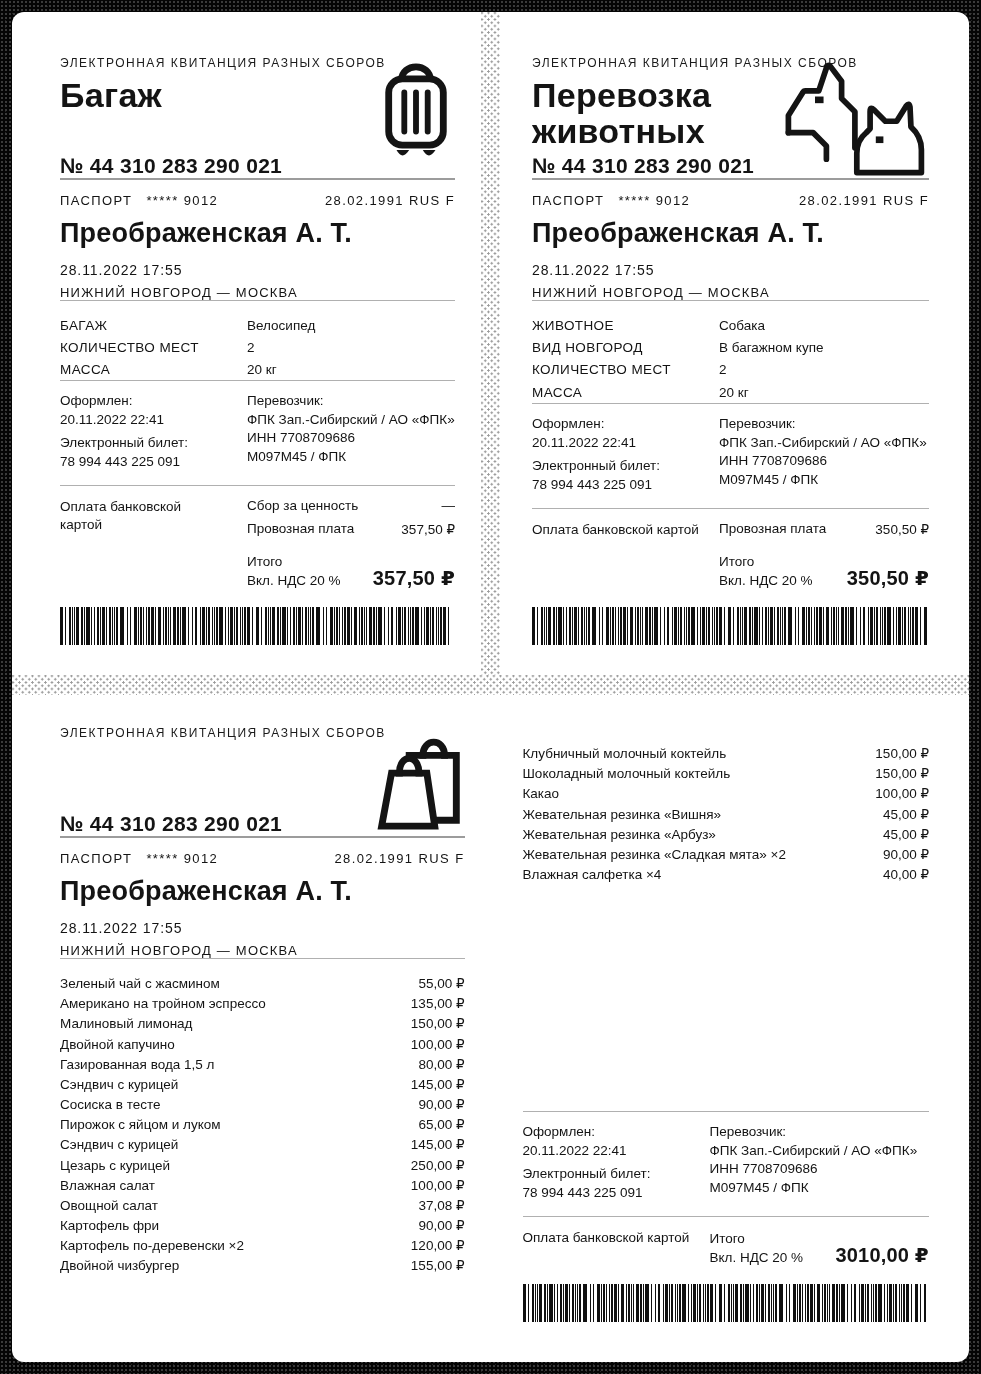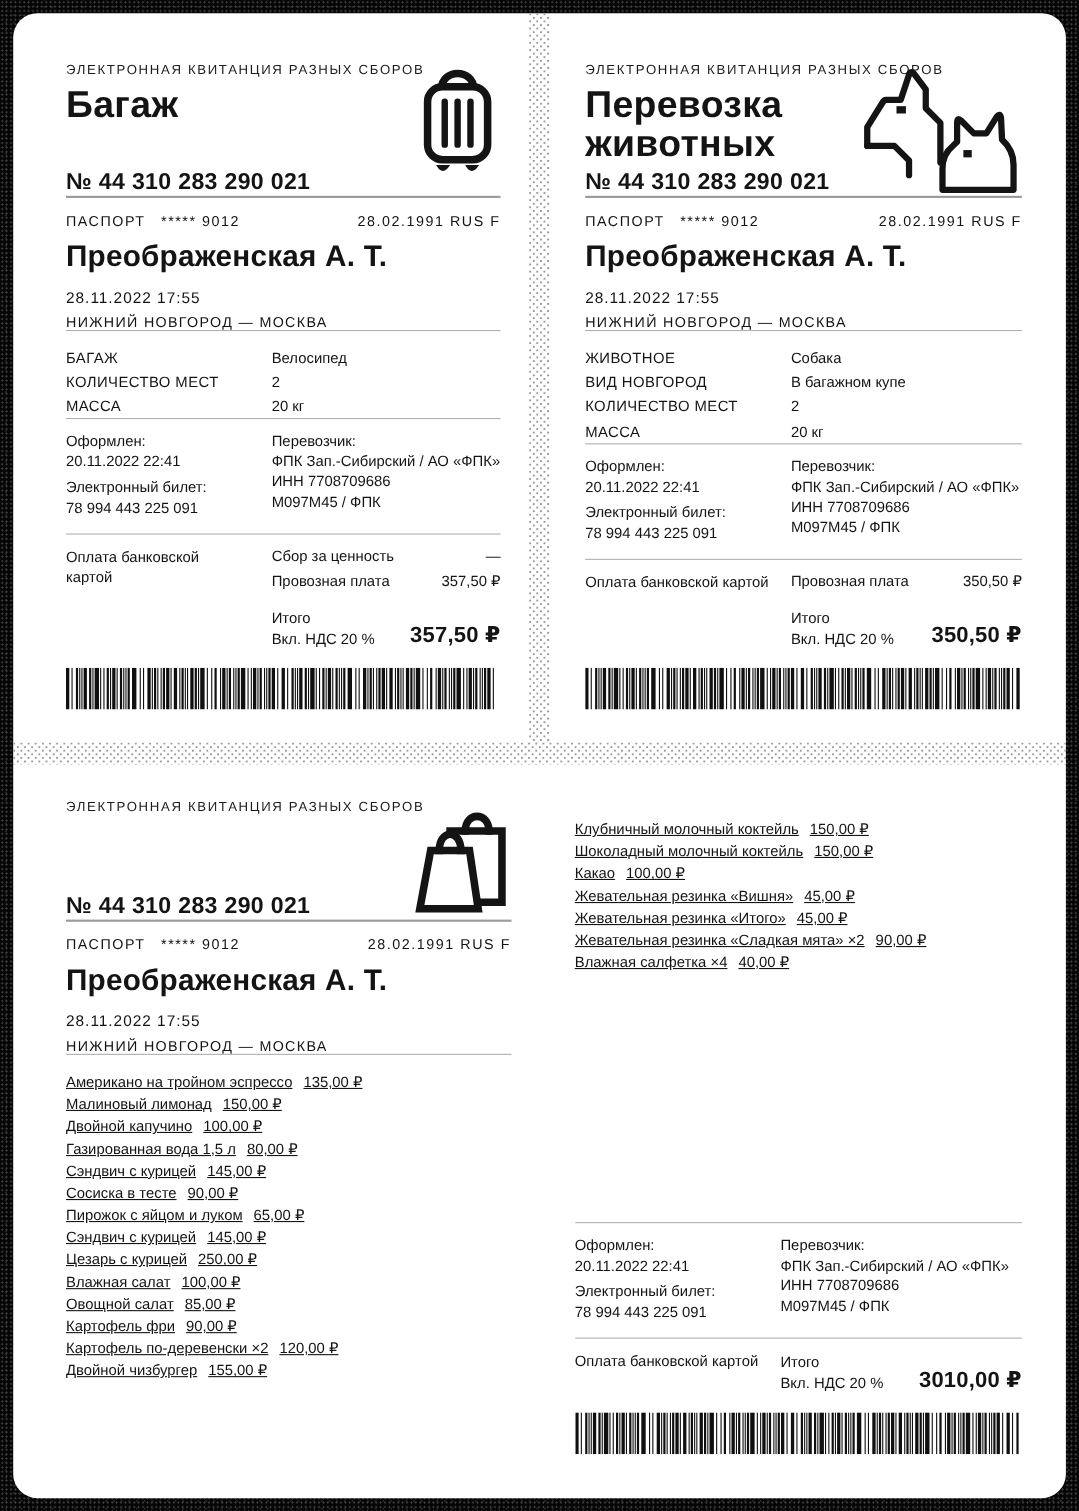--- a/index.html
+++ b/index.html
@@ -10,21 +10,21 @@
     background-image:
       radial-gradient(#3b3b3b .8px, transparent 1px),
       radial-gradient(#242424 .8px, transparent 1px);
     background-size:4px 4px,7px 7px;
     background-position:0 0,2px 3px;
     font-family:"Liberation Sans","DejaVu Sans",sans-serif;
     color:#141414;
   }
   .page{width:981px;height:1374px;box-sizing:border-box;padding:12px;}
   .paper{
-    width:100%;height:100%;background:#fff;border-radius:22px;overflow:hidden;
+    width:100%;height:100%;background:#fff;border-radius:12px;overflow:hidden;
     display:grid;grid-template-rows:663px 20px 1fr;
   }
   .top-row{display:grid;grid-template-columns:1fr 19px 1fr;}
   .perf{
     background-image:
       radial-gradient(#9a9a9a 1.1px, transparent 1.3px),
       radial-gradient(#9a9a9a 1.1px, transparent 1.3px);
     background-size:6.5px 6.5px,6.5px 6.5px;
     background-position:1px 1px,4.2px 4.2px;
   }
@@ -73,21 +73,21 @@
   .total-value{font-size:20px;font-weight:bold;letter-spacing:.2px;}
 
   .barcode{height:38px;margin-top:17px;display:flex;align-items:stretch;overflow:hidden;}
   .barcode .bar{background:#101010;height:100%;flex:none;}
 
   .shop{display:grid;grid-template-columns:1fr 1fr;}
   .shop-left{display:flex;flex-direction:column;box-sizing:border-box;padding:31px 26px 50px 48px;}
   .shop-right{display:flex;flex-direction:column;box-sizing:border-box;padding:52px 40px 40px 32px;}
   .items{display:flex;flex-direction:column;gap:6px;font-size:13.5px;line-height:1.05;}
   .shop-left .items{margin-top:18px;}
-  .item-row{display:flex;text-decoration:underline;}
+  .item-row{display:flex;justify-content:space-between;}
   .item-price{white-space:nowrap;padding-left:10px;}
   svg{display:block;}
 </style>
 </head>
 <body>
 
 <div class="page">
   <div class="paper">
 
     <div class="top-row">
@@ -533,20 +533,24 @@
             <span>***** 9012</span>
           </span>
           <span>28.02.1991 RUS F</span>
         </div>
         <div class="holder">Преображенская А. Т.</div>
         <div class="dt">28.11.2022 17:55</div>
         <div class="route">НИЖНИЙ НОВГОРОД — МОСКВА</div>
         <hr class="rule after-route">
         <div class="items">
 
+            <div class="item-row">
+              <span class="item-name">Зеленый чай с жасмином</span>
+              <span class="item-price">55,00 ₽</span>
+            </div>
 
             <div class="item-row">
               <span class="item-name">Американо на тройном эспрессо</span>
               <span class="item-price">135,00 ₽</span>
             </div>
 
             <div class="item-row">
               <span class="item-name">Малиновый лимонад</span>
               <span class="item-price">150,00 ₽</span>
             </div>
@@ -588,21 +592,21 @@
               <span class="item-price">250,00 ₽</span>
             </div>
 
             <div class="item-row">
               <span class="item-name">Влажная салат</span>
               <span class="item-price">100,00 ₽</span>
             </div>
 
             <div class="item-row">
               <span class="item-name">Овощной салат</span>
-              <span class="item-price">85,00 ₽</span>
+              <span class="item-price">37,08 ₽</span>
             </div>
 
             <div class="item-row">
               <span class="item-name">Картофель фри</span>
               <span class="item-price">90,00 ₽</span>
             </div>
 
             <div class="item-row">
               <span class="item-name">Картофель по-деревенски ×2</span>
               <span class="item-price">120,00 ₽</span>
@@ -632,21 +636,21 @@
               <span class="item-name">Какао</span>
               <span class="item-price">100,00 ₽</span>
             </div>
 
             <div class="item-row">
               <span class="item-name">Жевательная резинка «Вишня»</span>
               <span class="item-price">45,00 ₽</span>
             </div>
 
             <div class="item-row">
-              <span class="item-name">Жевательная резинка «Итого»</span>
+              <span class="item-name">Жевательная резинка «Арбуз»</span>
               <span class="item-price">45,00 ₽</span>
             </div>
 
             <div class="item-row">
               <span class="item-name">Жевательная резинка «Сладкая мята» ×2</span>
               <span class="item-price">90,00 ₽</span>
             </div>
 
             <div class="item-row">
               <span class="item-name">Влажная салфетка ×4</span>

